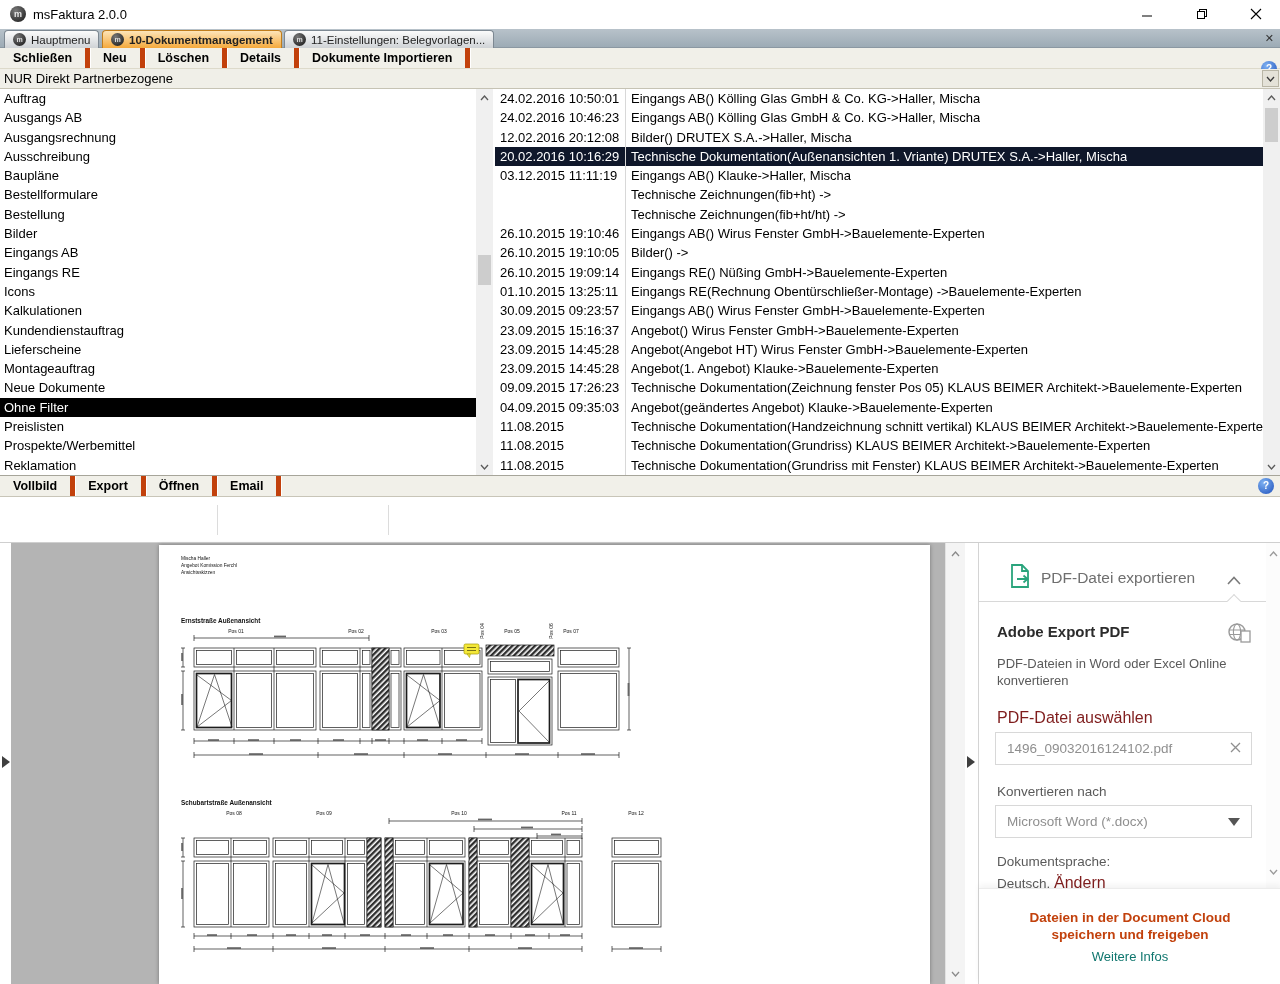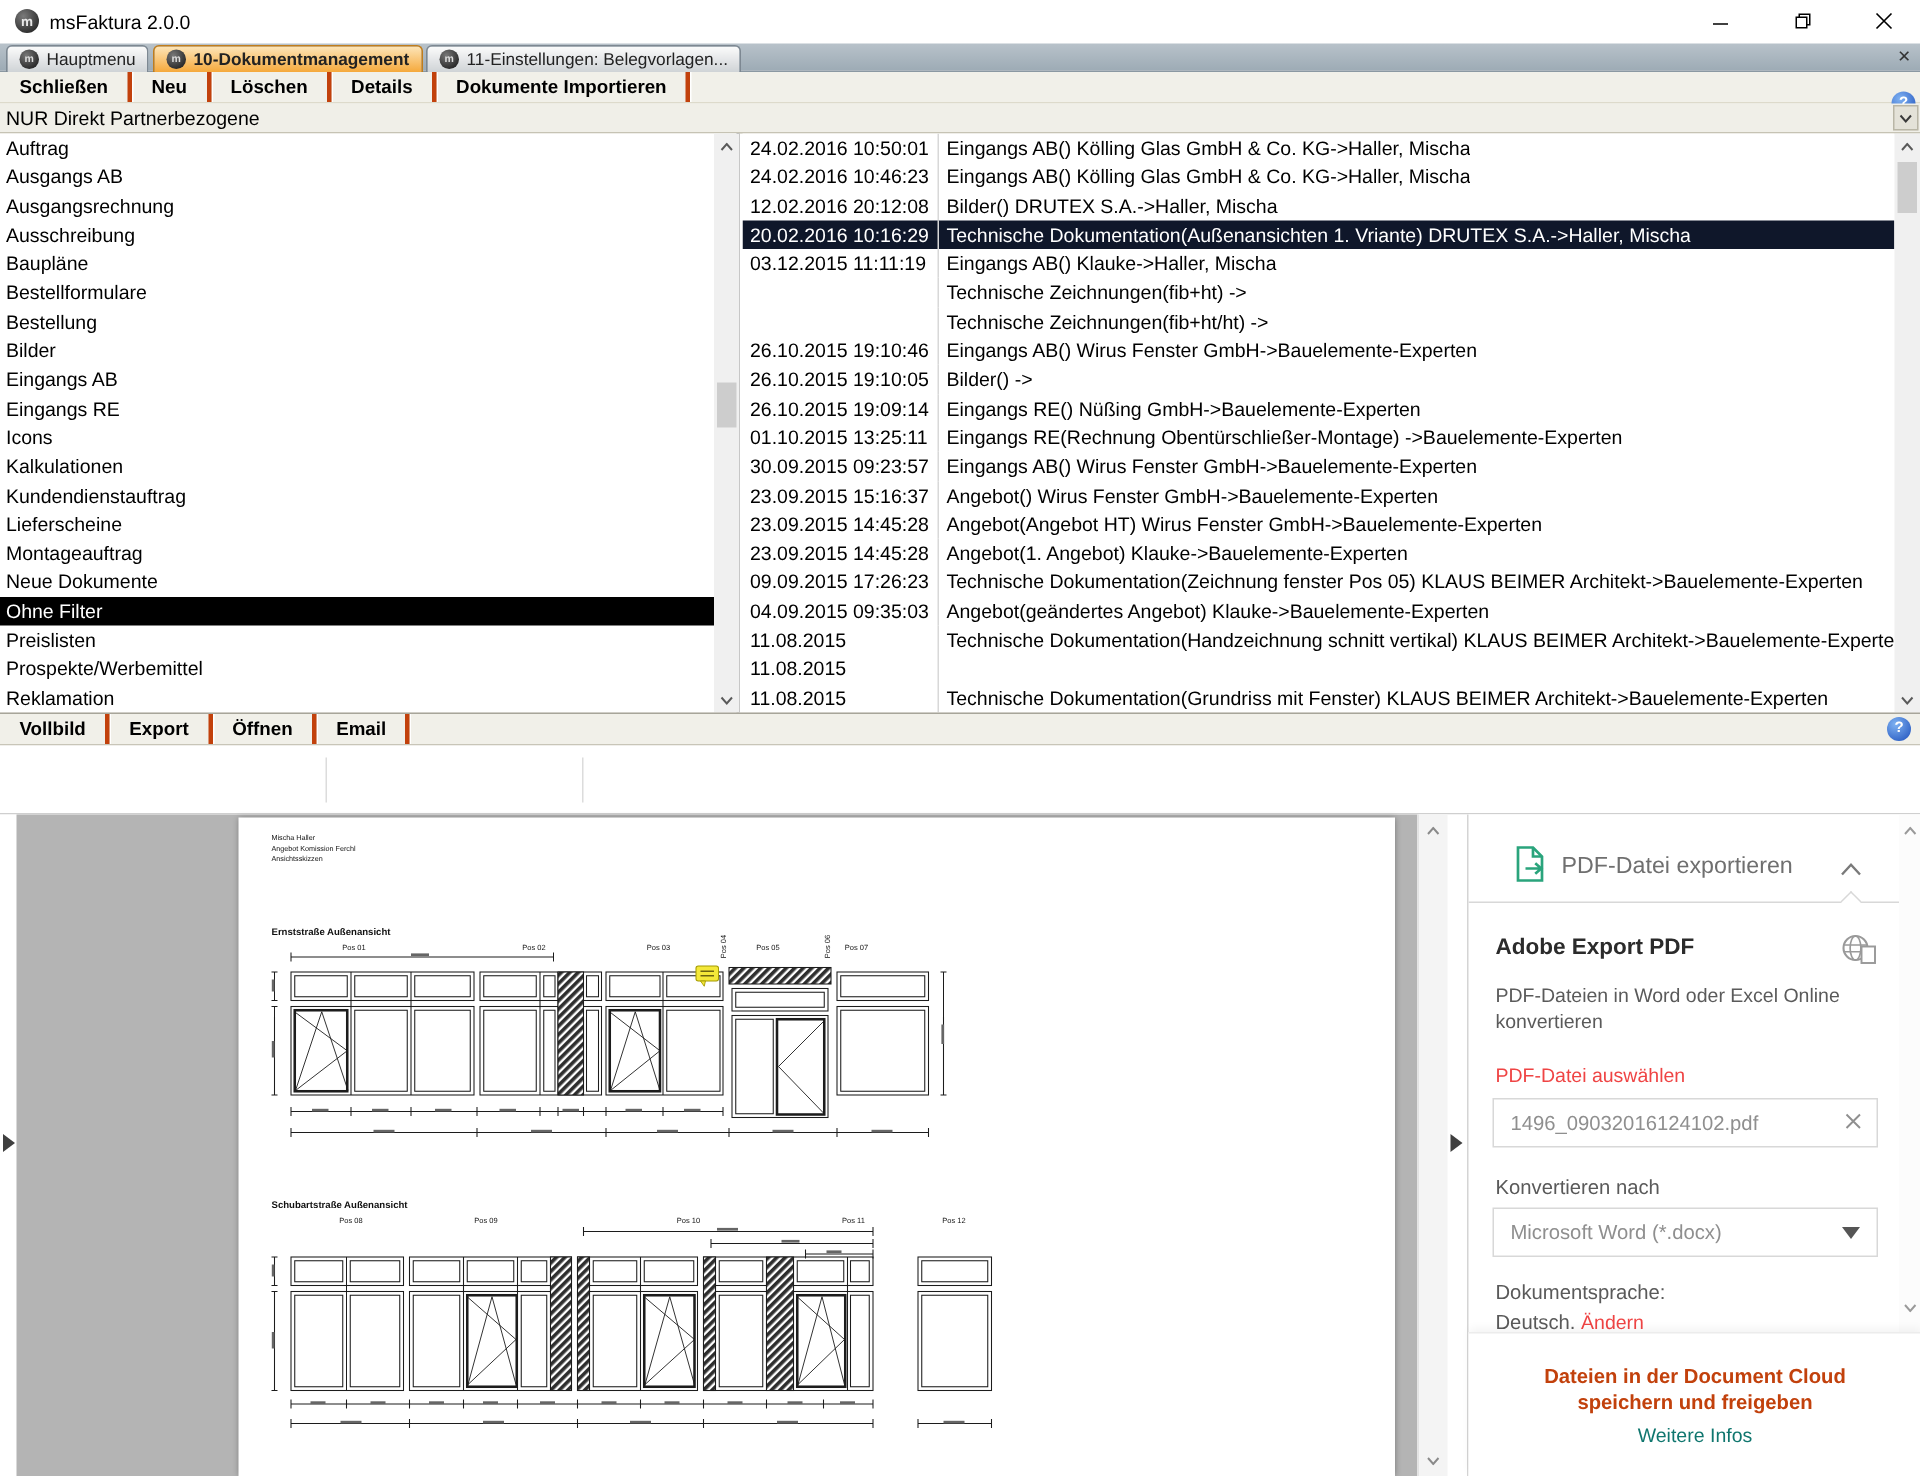--- a/index.html
+++ b/index.html
@@ -25,21 +25,21 @@
          background:linear-gradient(#fbfbfb,#cfd3d6); font-size:11.5px; color:#222; }
   .tab.active { background:linear-gradient(#fde5b8,#f5a93c); border-color:#c07d1c; font-weight:bold; }
   .tab .tico { width:13px; height:13px; border-radius:50%;
                background:radial-gradient(circle at 35% 30%, #777, #111);
                color:#ddd; font-size:7px; font-weight:bold; text-align:center; line-height:13px; flex:0 0 auto; }
   .tab-close { position:absolute; right:6px; top:2px; font-size:11px; color:#333; line-height:14px; }
 
   
   .toolbar1 { left:0; top:48px; width:1280px; height:21px; background:#f1f0e9; border-bottom:1px solid #dddacb; display:flex; }
   .tbtn { height:100%; display:flex; align-items:center; padding:0 13px; font-size:12.5px; font-weight:bold;
-          border-right:3px solid #c2410c; box-shadow:1px 0 0 #fff; }
+          border-right:5px solid #c2410c; box-shadow:1px 0 0 #fff; }
   .helpdot { position:absolute; top:2px; width:16px; height:16px; border-radius:50%;
              background:radial-gradient(circle at 35% 30%, #7fb2f2, #1d4fbb);
              color:#fff; font-size:10px; font-weight:bold; text-align:center; line-height:16px; }
 
   .filterbar { left:0; top:69px; width:1280px; height:20px; background:#f0efe8; border-bottom:1px solid #c6c3b4;
                font-size:13px; display:flex; align-items:center; padding-left:4px; }
   .filter-dd { position:absolute; right:1px; top:1px; width:17px; height:17px; background:#e4e2d8;
                border:1px solid #b9b6a6; display:flex; align-items:center; justify-content:center; }
 
   
@@ -73,21 +73,21 @@
 
   
   .panel { position:absolute; left:978px; top:0; width:302px; height:441px; background:#fff; border-left:1px solid #d4d4d4; }
   .p-scroll { position:absolute; left:0; top:0; width:302px; height:345px; overflow:hidden;text-decoration:underline; }
   .p-head-label { position:absolute; left:62px; top:26px; font-size:15.5px; color:#6f6f6f; }
   .p-border { position:absolute; left:0; top:58px; width:287px; height:1px; background:#d8d8d8; }
   .notch { position:absolute; left:250px; top:53px; width:10px; height:10px; background:#fff;
            border-left:1px solid #d8d8d8; border-top:1px solid #d8d8d8; transform:rotate(45deg); }
   .p-title { position:absolute; left:18px; top:80px; font-size:15px; font-weight:bold; color:#2b2b2b; }
   .p-desc { position:absolute; left:18px; top:112px; width:242px; font-size:13px; color:#5a5a5a; line-height:17px; }
-  .p-link { font-size:13px; color:#ef4444; }
+  .p-link { font-size:16px; color:#7f1d1d; }
   .p-box { position:absolute; left:16px; width:257px; height:33px; border:1px solid #d8d8d8; background:#fff;
            display:flex; align-items:center; font-size:13.5px; color:#8f8f8f; }
   .p-box .bx { flex:1; padding-left:11px; white-space:nowrap; overflow:hidden; }
   .p-label { position:absolute; left:18px; font-size:13.5px; color:#5a5a5a; }
   .p-bottom { position:absolute; left:0; top:345px; width:302px; height:96px; background:#fff;
               border-top:1px solid #ececec; box-shadow:0 -3px 6px rgba(0,0,0,.05); text-align:center; }
   .p-bottom .bt { margin:20px 20px 6px; font-size:13.5px; font-weight:bold; color:#c2410c; line-height:17px; }
   .p-bottom .bl { margin-top:0; font-size:13px; color:#0f766e; }
   .psb { position:absolute; right:0; top:0; width:15px; height:345px; background:#fcfcfc; }
 
@@ -258,20 +258,21 @@
       <div class="doc-row">
         <span class="dc">04.09.2015 09:35:03</span>
         <span class="dt">Angebot(geändertes Angebot) Klauke-&gt;Bauelemente-Experten</span>
       </div>
       <div class="doc-row">
         <span class="dc">11.08.2015</span>
         <span class="dt">Technische Dokumentation(Handzeichnung schnitt vertikal) KLAUS BEIMER Architekt-&gt;Bauelemente-Experten</span>
       </div>
       <div class="doc-row">
         <span class="dc">11.08.2015</span>
+        <span class="dt">Technische Dokumentation(Grundriss) KLAUS BEIMER Architekt-&gt;Bauelemente-Experten</span>
       </div>
       <div class="doc-row">
         <span class="dc">11.08.2015</span>
         <span class="dt">Technische Dokumentation(Grundriss mit Fenster) KLAUS BEIMER Architekt-&gt;Bauelemente-Experten</span>
       </div>
     </div>
   <div class="abs sb" style="left:1263px; top:89px; width:17px; height:386px">
     <div class="sb-arr" style="top:0">
         <svg width="9" height="6">
           <polyline points="1,5 4.5,1 8,5" fill="none" stroke="#5a5a5a" stroke-width="1.3"></polyline>

